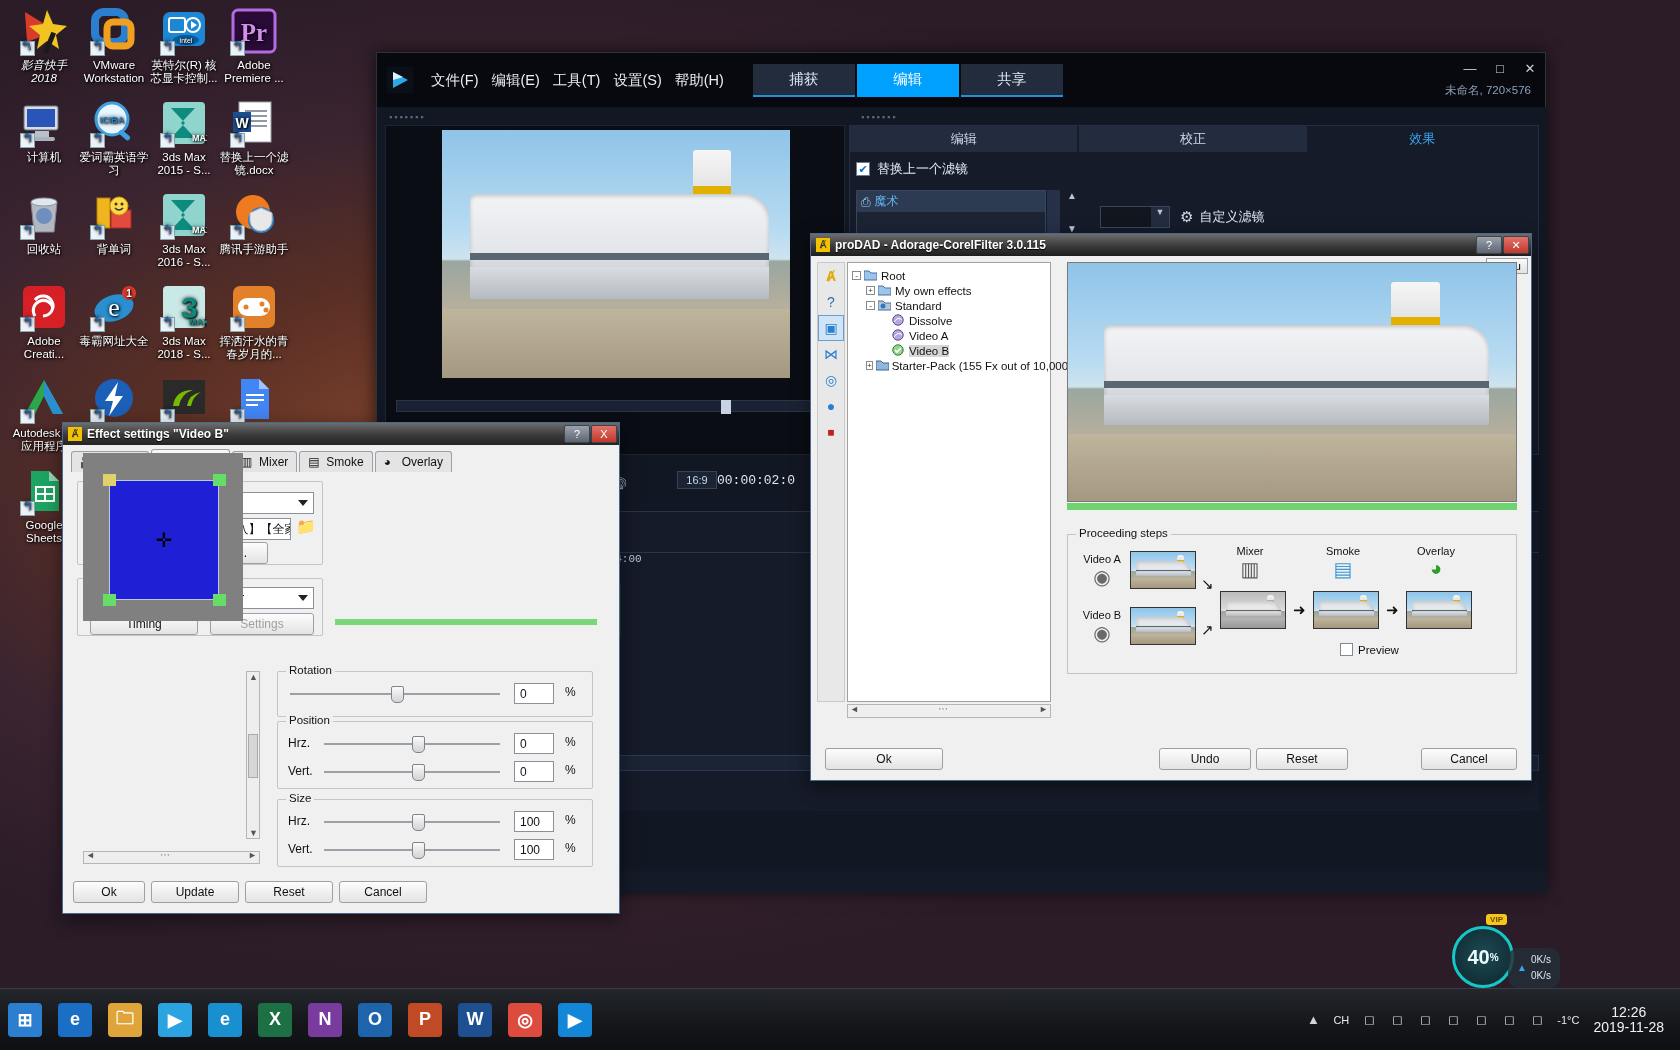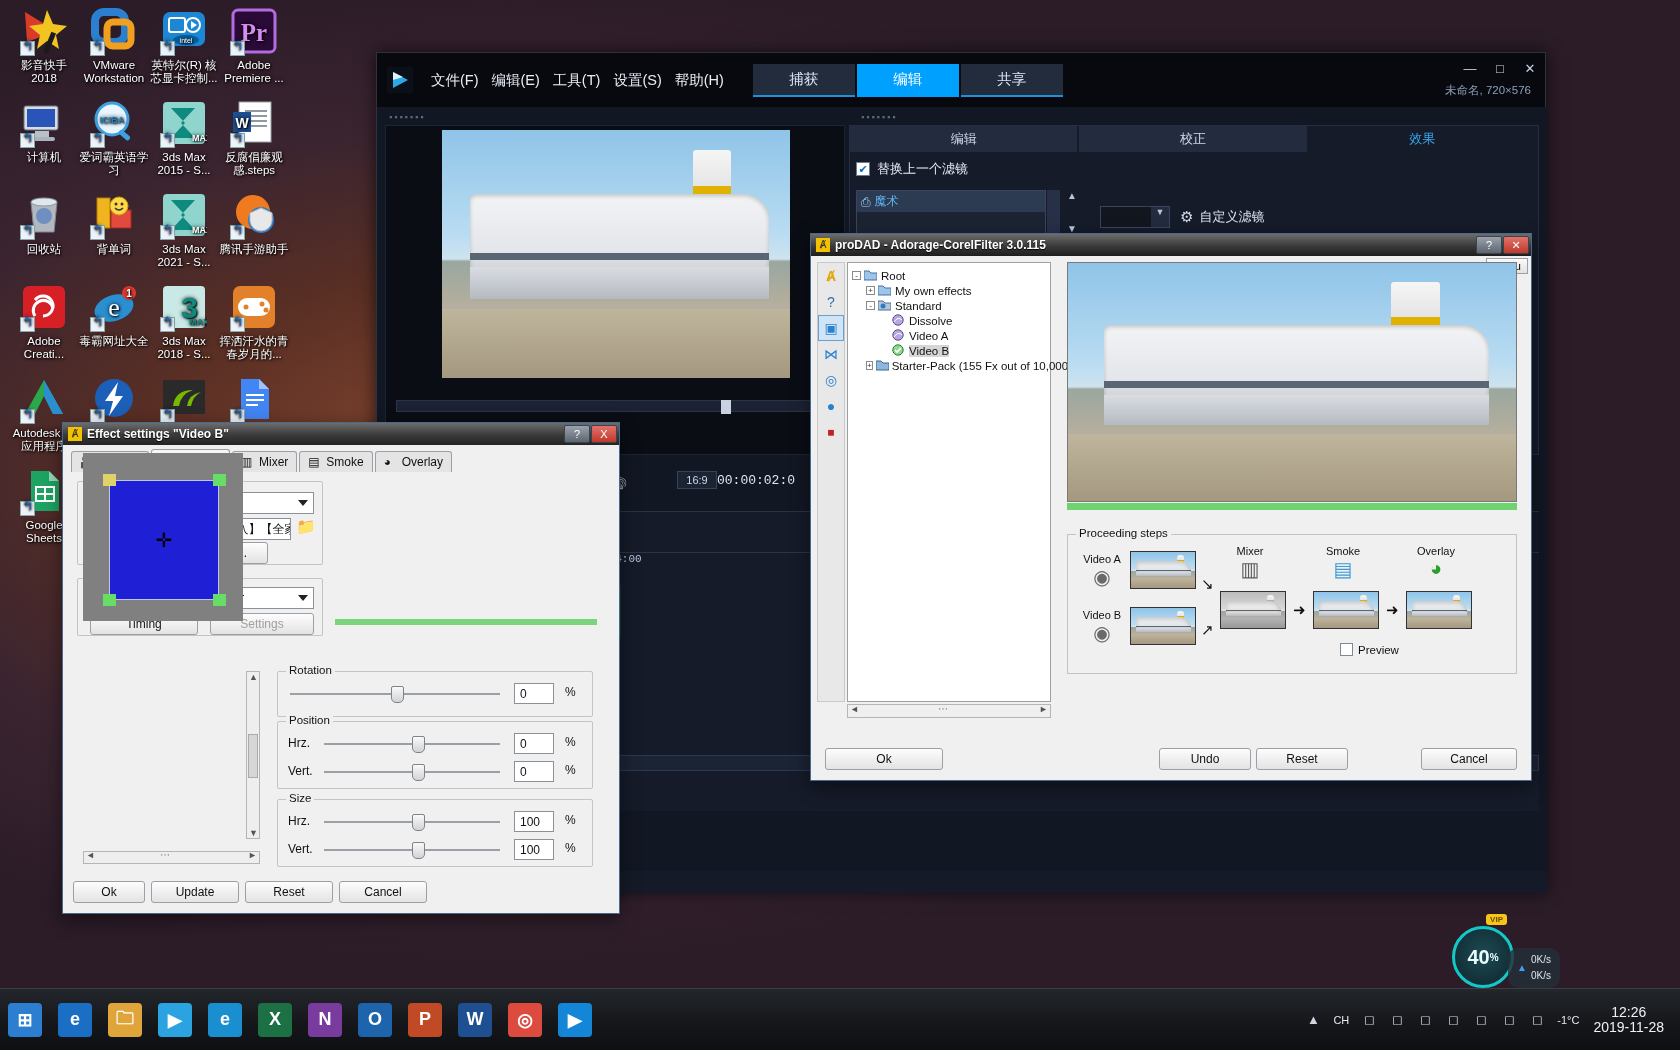--- a/index.html
+++ b/index.html
@@ -167,21 +167,21 @@
   .funnel { position:absolute; right:17%; top:8%; width:11%; height:22%;
       background:linear-gradient(180deg,#f6f6f6,#dcdcdc); border-radius:3px; }
   .funnel:after { content:""; position:absolute; left:0; bottom:0; width:100%; height:34%; background:#e0b100; }
   .pier { position:absolute; left:0; bottom:0; width:100%; height:28%;
       background:linear-gradient(180deg,#bfb49c,#a49880); }
 </style>
 </head>
 <body>
 
 <div id="desktop-icons">
-    <div class="dicon" style="left: 8px; top: 8px;">
+    <div class="dicon" style="left: 8px; top: 8px; font-style: italic;">
       <span class="glyph"><svg width="46" height="46">
           <polygon points="4,4 30,20 22,28 6,34" fill="#d83b2a"></polygon>
           <polygon points="26,2 32,16 46,18 35,27 38,41 26,33 16,41 19,27 8,18 22,16" fill="#f2c422"></polygon>
           <rect x="28" y="24" width="5" height="22" transform="rotate(22 30 30)" fill="#1b1b1b"></rect>
         </svg><span class="shortcut-arrow"></span></span>
       <span class="lbl">影音快手 2018</span>
     </div>
     <div class="dicon" style="left: 78px; top: 8px;">
       <span class="glyph"><svg width="46" height="46">
           <rect x="4" y="4" width="30" height="30" rx="9" fill="none" stroke="#2a7fd0" stroke-width="8"></rect>
@@ -235,21 +235,21 @@
     <div class="dicon" style="left: 218px; top: 100px;">
       <span class="glyph"><svg width="46" height="46">
           <rect x="8" y="2" width="32" height="40" fill="#fff" stroke="#9aa3ad"></rect>
           <rect x="14" y="10" width="22" height="2" fill="#8e99a4"></rect>
           <rect x="14" y="15" width="22" height="2" fill="#8e99a4"></rect>
           <rect x="14" y="20" width="22" height="2" fill="#8e99a4"></rect>
           <rect x="14" y="25" width="22" height="2" fill="#8e99a4"></rect>
           <rect x="2" y="12" width="18" height="20" fill="#1d4f91"></rect>
           <text x="11" y="28" font-size="14" fill="#fff" text-anchor="middle" font-weight="bold" font-family="sans-serif">W</text>
         </svg><span class="shortcut-arrow"></span></span>
-      <span class="lbl">反腐倡廉观感.steps</span>
+      <span class="lbl">替换上一个滤镜.docx</span>
     </div>
     <div class="dicon" style="left: 8px; top: 192px;">
       <span class="glyph"><svg width="46" height="46">
           <path d="M10 10 h26 l-3 30 h-20 z" fill="#c8d2da" opacity=".85" stroke="#8d98a3"></path>
           <ellipse cx="23" cy="10" rx="13" ry="4" fill="#e0e7ee" stroke="#8d98a3"></ellipse>
           <circle cx="23" cy="24" r="8" fill="#2a66c0" opacity=".5"></circle>
         </svg><span class="shortcut-arrow"></span></span>
       <span class="lbl">回收站</span>
     </div>
     <div class="dicon" style="left: 78px; top: 192px;">
@@ -262,21 +262,21 @@
           <path d="M24 16 q4 4 8 0" stroke="#333" fill="none" stroke-width="1.5"></path>
         </svg><span class="shortcut-arrow"></span></span>
       <span class="lbl">背单词</span>
     </div>
     <div class="dicon" style="left: 148px; top: 192px;">
       <span class="glyph"><svg width="46" height="46">
           <rect x="2" y="2" width="42" height="42" rx="4" fill="#8fd4cd"></rect>
           <polygon points="10,8 34,8 20,23 34,38 10,38 24,23" fill="#0e8a7e"></polygon>
           <text x="31" y="41" font-size="9" fill="#fff" font-weight="bold" font-family="sans-serif">MAX</text>
         </svg><span class="shortcut-arrow"></span></span>
-      <span class="lbl">3ds Max 2021 - S...</span>
+      <span class="lbl">3ds Max 2016 - S...</span>
     </div>
     <div class="dicon" style="left: 218px; top: 192px;">
       <span class="glyph"><svg width="46" height="46">
           <circle cx="22" cy="20" r="17" fill="#f07a1f"></circle>
           <circle cx="30" cy="28" r="13" fill="#2a7fd0"></circle>
           <path d="M30 16 l11 5 v8 a11 11 0 0 1 -11 10 a11 11 0 0 1 -11 -10 v-8 z" fill="#e8e8e8" stroke="#bbb"></path>
         </svg><span class="shortcut-arrow"></span></span>
       <span class="lbl">腾讯手游助手</span>
     </div>
     <div class="dicon" style="left: 8px; top: 284px;">

